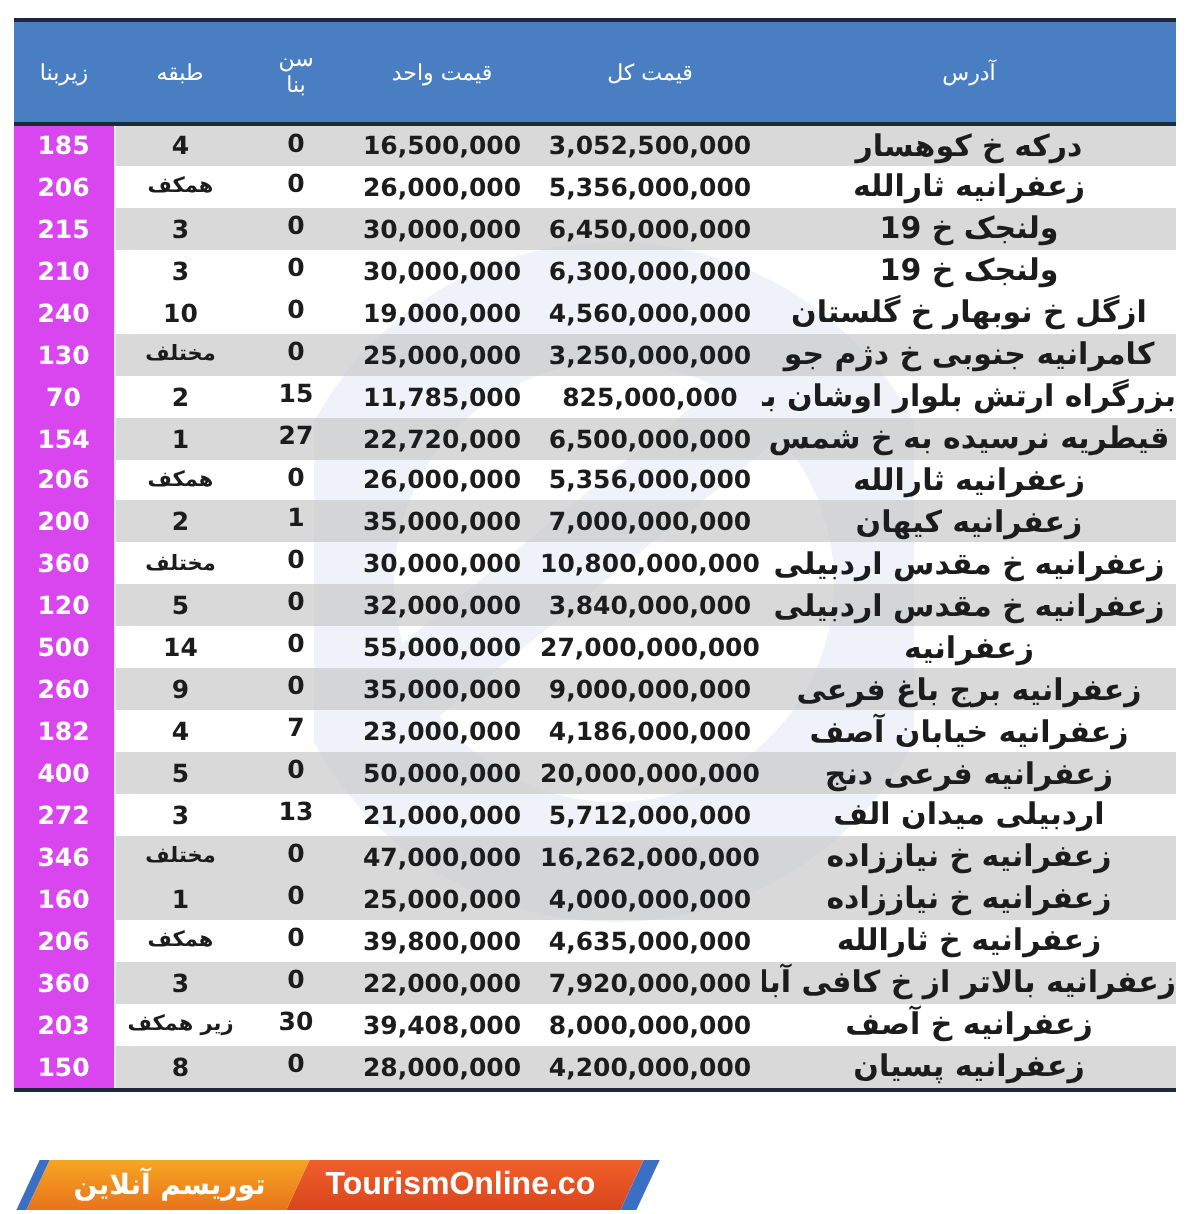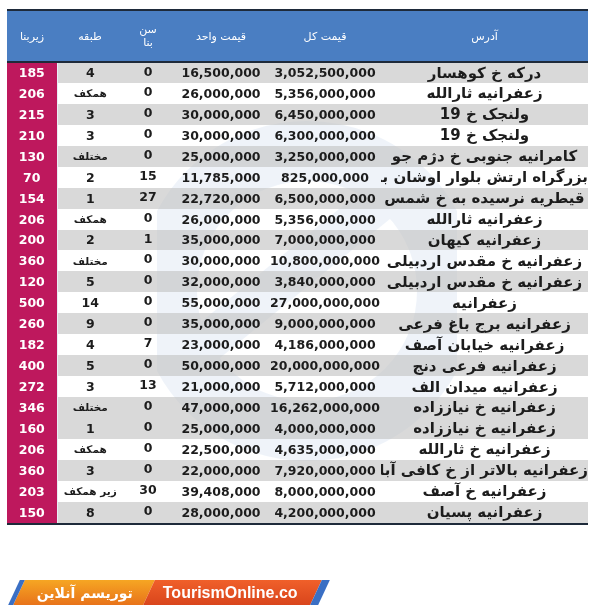--- a/index.html
+++ b/index.html
@@ -23,21 +23,21 @@
       text-align: center; direction: rtl;
     }
     tbody tr { height: 20.95px; }
     tbody tr.odd td.c { background: rgba(210,210,210,0.85); }
     tbody tr.even td.c { background: rgba(255,255,255,0.6); }
     td {
       padding: 0; text-align: center; font-size: 12.5px; font-weight: bold;
       color: #1c1c1c; white-space: nowrap; overflow: hidden;
     }
     td.area {
-      background: #be185d; color: #ffffff; font-size: 12.5px;
+      background: #d946ef; color: #ffffff; font-size: 12.5px;
       border-right: 1px solid #e8eef6;
       margin-top: 32px;
     }
     td.addr { direction: rtl; font-size: 15px; }
     td.floor.text { font-size: 10.5px; }
     td.age { vertical-align: top; padding-top: 1px; }
     .logo {
       position: absolute; left: 14px; top: 580px; height: 25px; display: flex;
     }
     .logo .fa-part {
@@ -108,20 +108,28 @@
           <td class="c addr">ولنجک خ 19</td>
         </tr>
         <tr class="even">
           <td class="area">210</td>
           <td class="c floor">3</td>
           <td class="c age">0</td>
           <td class="c">30,000,000</td>
           <td class="c">6,300,000,000</td>
           <td class="c addr">ولنجک خ 19</td>
         </tr>
+        <tr class="even">
+          <td class="area">240</td>
+          <td class="c floor">10</td>
+          <td class="c age">0</td>
+          <td class="c">19,000,000</td>
+          <td class="c">4,560,000,000</td>
+          <td class="c addr">ازگل خ نوبهار خ گلستان</td>
+        </tr>
         <tr class="odd">
           <td class="area">130</td>
           <td class="c floor text">مختلف</td>
           <td class="c age">0</td>
           <td class="c">25,000,000</td>
           <td class="c">3,250,000,000</td>
           <td class="c addr">کامرانیه جنوبی خ دژم جو</td>
         </tr>
         <tr class="even">
           <td class="area">70</td>
@@ -202,21 +210,21 @@
           <td class="c">50,000,000</td>
           <td class="c">20,000,000,000</td>
           <td class="c addr">زعفرانیه فرعی دنج</td>
         </tr>
         <tr class="even">
           <td class="area">272</td>
           <td class="c floor">3</td>
           <td class="c age">13</td>
           <td class="c">21,000,000</td>
           <td class="c">5,712,000,000</td>
-          <td class="c addr">زعفرانیه میدان الف</td>
+          <td class="c addr">اردبیلی میدان الف</td>
         </tr>
         <tr class="odd">
           <td class="area">346</td>
           <td class="c floor text">مختلف</td>
           <td class="c age">0</td>
           <td class="c">47,000,000</td>
           <td class="c">16,262,000,000</td>
           <td class="c addr">زعفرانیه خ نیاززاده</td>
         </tr>
         <tr class="odd">
@@ -224,21 +232,21 @@
           <td class="c floor">1</td>
           <td class="c age">0</td>
           <td class="c">25,000,000</td>
           <td class="c">4,000,000,000</td>
           <td class="c addr">زعفرانیه خ نیاززاده</td>
         </tr>
         <tr class="even">
           <td class="area">206</td>
           <td class="c floor text">همکف</td>
           <td class="c age">0</td>
-          <td class="c">22,500,000</td>
+          <td class="c">39,800,000</td>
           <td class="c">4,635,000,000</td>
           <td class="c addr">زعفرانیه خ ثارالله</td>
         </tr>
         <tr class="odd">
           <td class="area">360</td>
           <td class="c floor">3</td>
           <td class="c age">0</td>
           <td class="c">22,000,000</td>
           <td class="c">7,920,000,000</td>
           <td class="c addr">زعفرانیه بالاتر از خ کافی آبادی</td>

